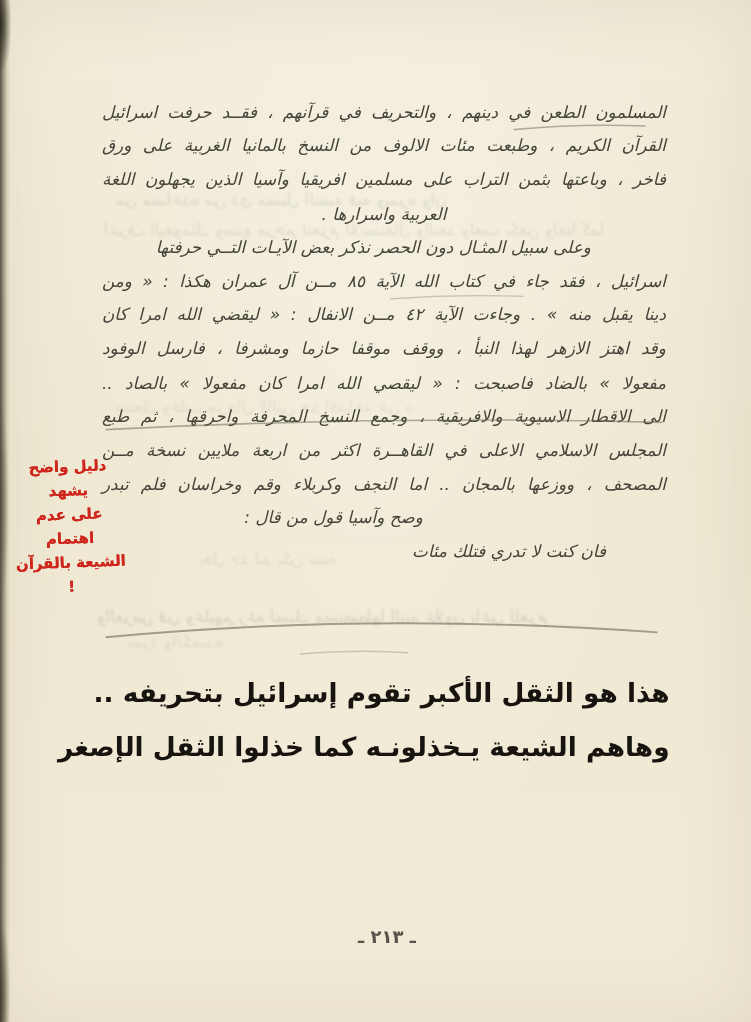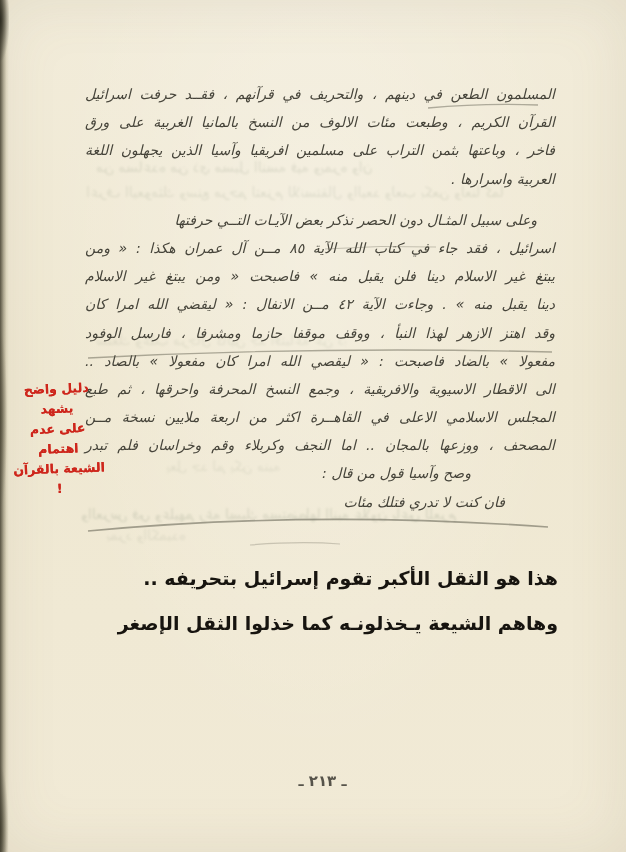--- a/index.html
+++ b/index.html
@@ -30,29 +30,29 @@
     position: absolute; top: 80px; left: 85px; width: 470px;
     direction: rtl;
     color: #46443a;
     font-size: 14px;
     text-rendering: optimizeLegibility;
     font-style: italic;
   }
   .body-line {
     height: 28.2px; line-height: 28.2px;
     white-space: nowrap;
-    text-align: right;
+    text-align: center;
   }
   .body-line.js {
     white-space: normal;
     text-align: justify;
     text-align-last: justify;
   }
   .body-line.indent { padding-right: 18px; }
-  .body-line.p-gap { margin-top: 13px; }
+  .body-line.p-gap { }
   .body-line.deep-indent { padding-right: 84px; }
   .poem-row {
     display: flex; justify-content: space-between;
     height: 28.2px; line-height: 28.2px;
     padding-right: 50px; padding-left: 6px;
     white-space: nowrap;
   }
   
   .bleed {
     position: absolute;
@@ -72,21 +72,21 @@
     color: #ce261c;
     font-weight: bold; font-size: 12.5px; line-height: 20px;
     transform: rotate(-2deg);
     text-shadow: 0 0 0.4px #ce261c;
   }
   
   .commentary {
     position: absolute; top: 556px; right: 68px; left: 30px;
     direction: rtl; text-align: right;
     color: #17140f;
-    font-weight: bold; font-size: 19px; line-height: 45px;
+    font-weight: bold; font-size: 22px; line-height: 45px;
     white-space: nowrap;
     letter-spacing: -0.2px;
   }
   
   .page-number {
     position: absolute; top: 772px; left: 0; width: 645px;
     text-align: center;
     direction: rtl;
     color: #56534a; font-size: 15px; font-weight: bold;
     letter-spacing: 2px;
@@ -107,21 +107,20 @@
   <div class="bleed" style="top:506px; right:85px; width:460px; opacity:0.20;">والعرس في وعليهم رغه لسبك مستضطها النبه علاون باعي للعرم</div>
   <div class="bleed" style="top:527px; right:160px; width:360px; opacity:0.13;">بمرد والكمبده</div>
 
   <div class="body-block">
     <div class="body-line js">المسلمون الطعن في دينهم ، والتحريف في قرآنهم ، فقــد حرفت اسرائيل</div>
     <div class="body-line js">القرآن الكريم ، وطبعت مئات الالوف من النسخ بالمانيا الغربية على ورق</div>
     <div class="body-line js">فاخر ، وباعتها بثمن التراب على مسلمين افريقيا وآسيا الذين يجهلون اللغة</div>
     <div class="body-line">العربية واسرارها .</div>
     <div class="body-line indent p-gap">وعلى سبيل المثـال دون الحصر نذكر بعض الآيـات التــي حرفتها</div>
     <div class="body-line js">اسرائيل ، فقد جاء في كتاب الله الآية ٨٥ مــن آل عمران هكذا : « ومن</div>
-    <div class="body-line js">يبتغ غير الاسلام دينا فلن يقبل منه » فاصبحت « ومن يبتغ غير الاسلام</div>
     <div class="body-line js">دينا يقبل منه » . وجاءت الآية ٤٢ مــن الانفال : « ليقضي الله امرا كان</div>
     <div class="body-line js">وقد اهتز الازهر لهذا النبأ ، ووقف موقفا حازما ومشرفا ، فارسل الوفود</div>
     <div class="body-line js">مفعولا » بالضاد فاصبحت : « ليقصي الله امرا كان مفعولا » بالصاد ..</div>
     <div class="body-line js">الى الاقطار الاسيوية والافريقية ، وجمع النسخ المحرفة واحرقها ، ثم طبع</div>
     <div class="body-line js">المجلس الاسلامي الاعلى في القاهــرة اكثر من اربعة ملايين نسخة مــن</div>
     <div class="body-line js">المصحف ، ووزعها بالمجان .. اما النجف وكربلاء وقم وخراسان فلم تبدر</div>
     <div class="body-line deep-indent">وصح وآسيا قول من قال :</div>
     <div class="poem-row">
       <span>فان كنت لا تدري فتلك مئات</span>
     </div>

